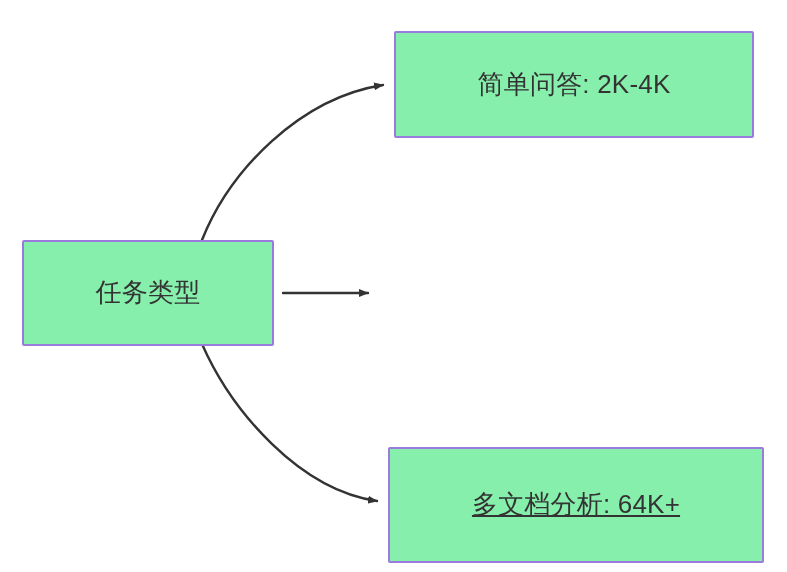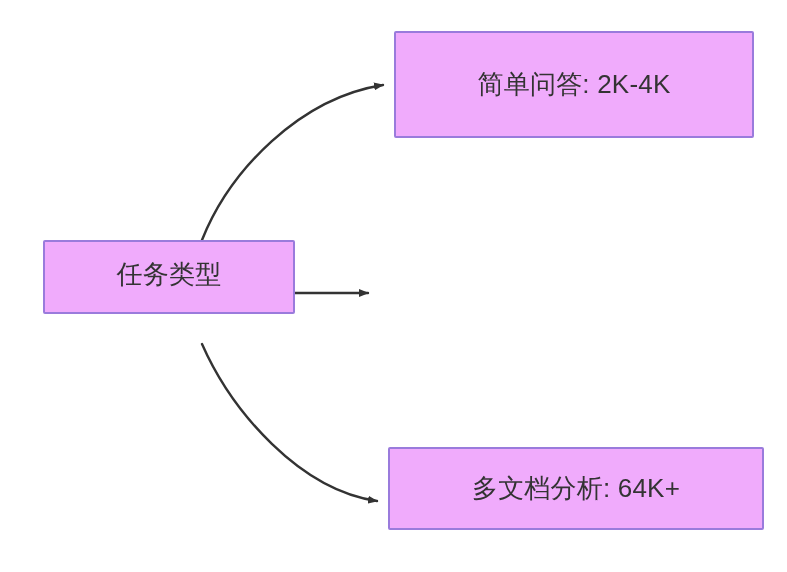--- a/index.html
+++ b/index.html
@@ -22,42 +22,42 @@
     position: absolute;
     left: 0;
     top: 0;
     width: 787px;
     height: 572px;
     pointer-events: none;
   }
   .node {
     position: absolute;
     box-sizing: border-box;
-    background: #f0abfc;
+    background: #86efac;
     border: 2px solid #9A7BDC;
     border-radius: 2px;
     display: flex;
     align-items: center;
     justify-content: center;
     color: #333333;
     font-size: 26px;
     line-height: 1.2;
     letter-spacing: 0.2px;
     white-space: nowrap;
     z-index: 2;
   }
   .node-label {
     display: block;
     text-align: center;
   }
   
-  #node-source  { left: 43px;  top: 240px; width: 252px; height: 74px; font-family: Liberation Mono, monospace; }
+  #node-source  { left: 22px;  top: 240px; width: 252px; height: 106px; }
   #node-simple  { left: 394px; top: 31px;  width: 360px; height: 107px; }
   #node-doc     { left: 378px; top: 240px; width: 394px; height: 104px; }
-  #node-multi   { left: 388px; top: 447px; width: 376px; height: 83px; }
+  #node-multi   { left: 388px; top: 447px; width: 376px; height: 116px; text-decoration: underline; }
 </style>
 </head>
 <body>
 
 <div id="canvas">
 
   <svg id="edges" viewBox="0 0 787 572" width="787" height="572" xmlns="http://www.w3.org/2000/svg">
     <defs>
       <marker id="arrowhead" markerWidth="10" markerHeight="8" refX="9" refY="4" orient="auto" markerUnits="userSpaceOnUse">
         <path d="M0,0 L10,4 L0,8 z" fill="#333333"></path>

